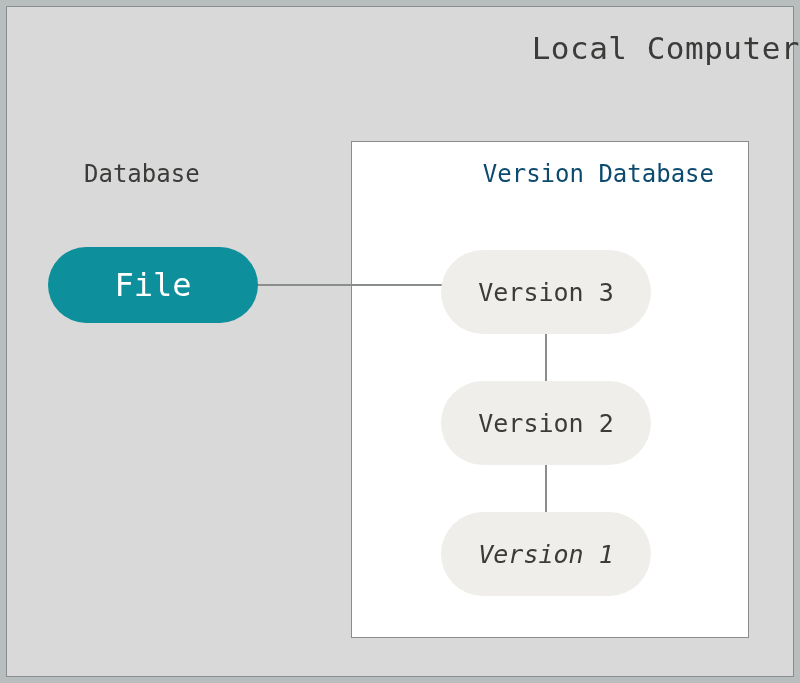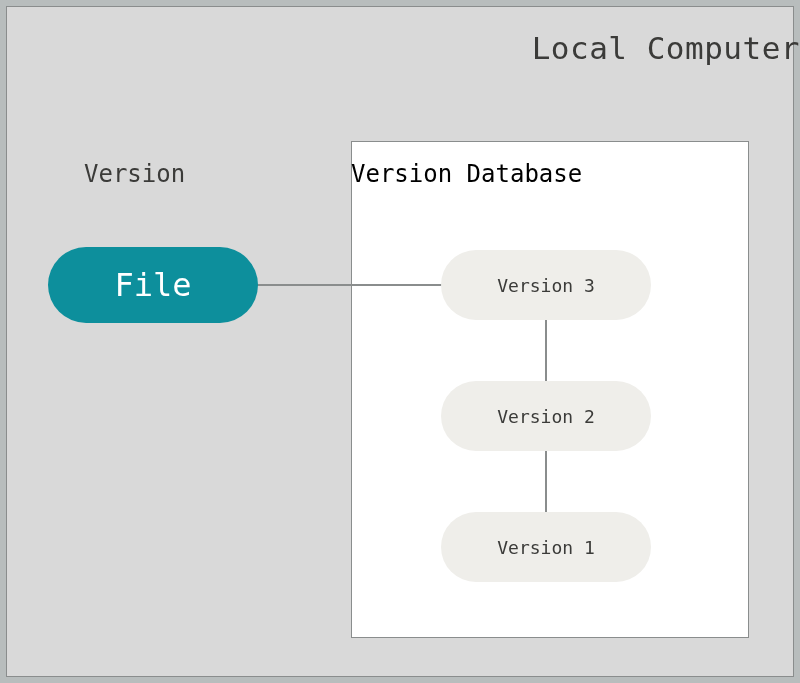--- a/index.html
+++ b/index.html
@@ -53,23 +53,23 @@
     font-size: 24px;
     color: #3b3b39;
     white-space: pre;
   }
 
   .vdb-title {
     position: absolute;
     left: 351px;
     top: 160px;
     width: 363px;
-    text-align: left;
+    text-align: right;
     font-size: 24px;
-    color: #000000;
+    color: #0c4a6e;
     white-space: pre;
   }
 
   
   .vdb-panel {
     position: absolute;
     left: 351px;
     top: 141px;
     width: 398px;
     height: 497px;
@@ -113,39 +113,39 @@
     width: 210px;
     height: 76px;
     background: #0d8f9c;
     color: #ffffff;
     font-size: 32px;
   }
 
   .pill-version {
     left: 441px;
     width: 210px;
-    height: 70px;
+    height: 84px;
     background: #efeeea;
     color: #3b3b39;
-    font-size: 18px;
+    font-size: 25px;
   }
   .pill-v3 { top: 250px; }
   .pill-v2 { top: 381px; }
-  .pill-v1 { top: 512px; }
+  .pill-v1 { top: 512px; font-style: italic; }
 </style>
 </head>
 <body>
 
 <div id="diagram-root">
 
   <div class="outer-panel"></div>
 
   <div class="diagram-title">Local Computer</div>
 
-  <div class="checkout-label">Version</div>
+  <div class="checkout-label">Database</div>
 
   <div class="vdb-panel"></div>
 
   <div class="vdb-title">Version Database</div>
 
   <div class="conn-horizontal"></div>
   <div class="conn-vertical conn-v3-v2"></div>
   <div class="conn-vertical conn-v2-v1"></div>
 
   <div class="pill pill-file">File</div>

